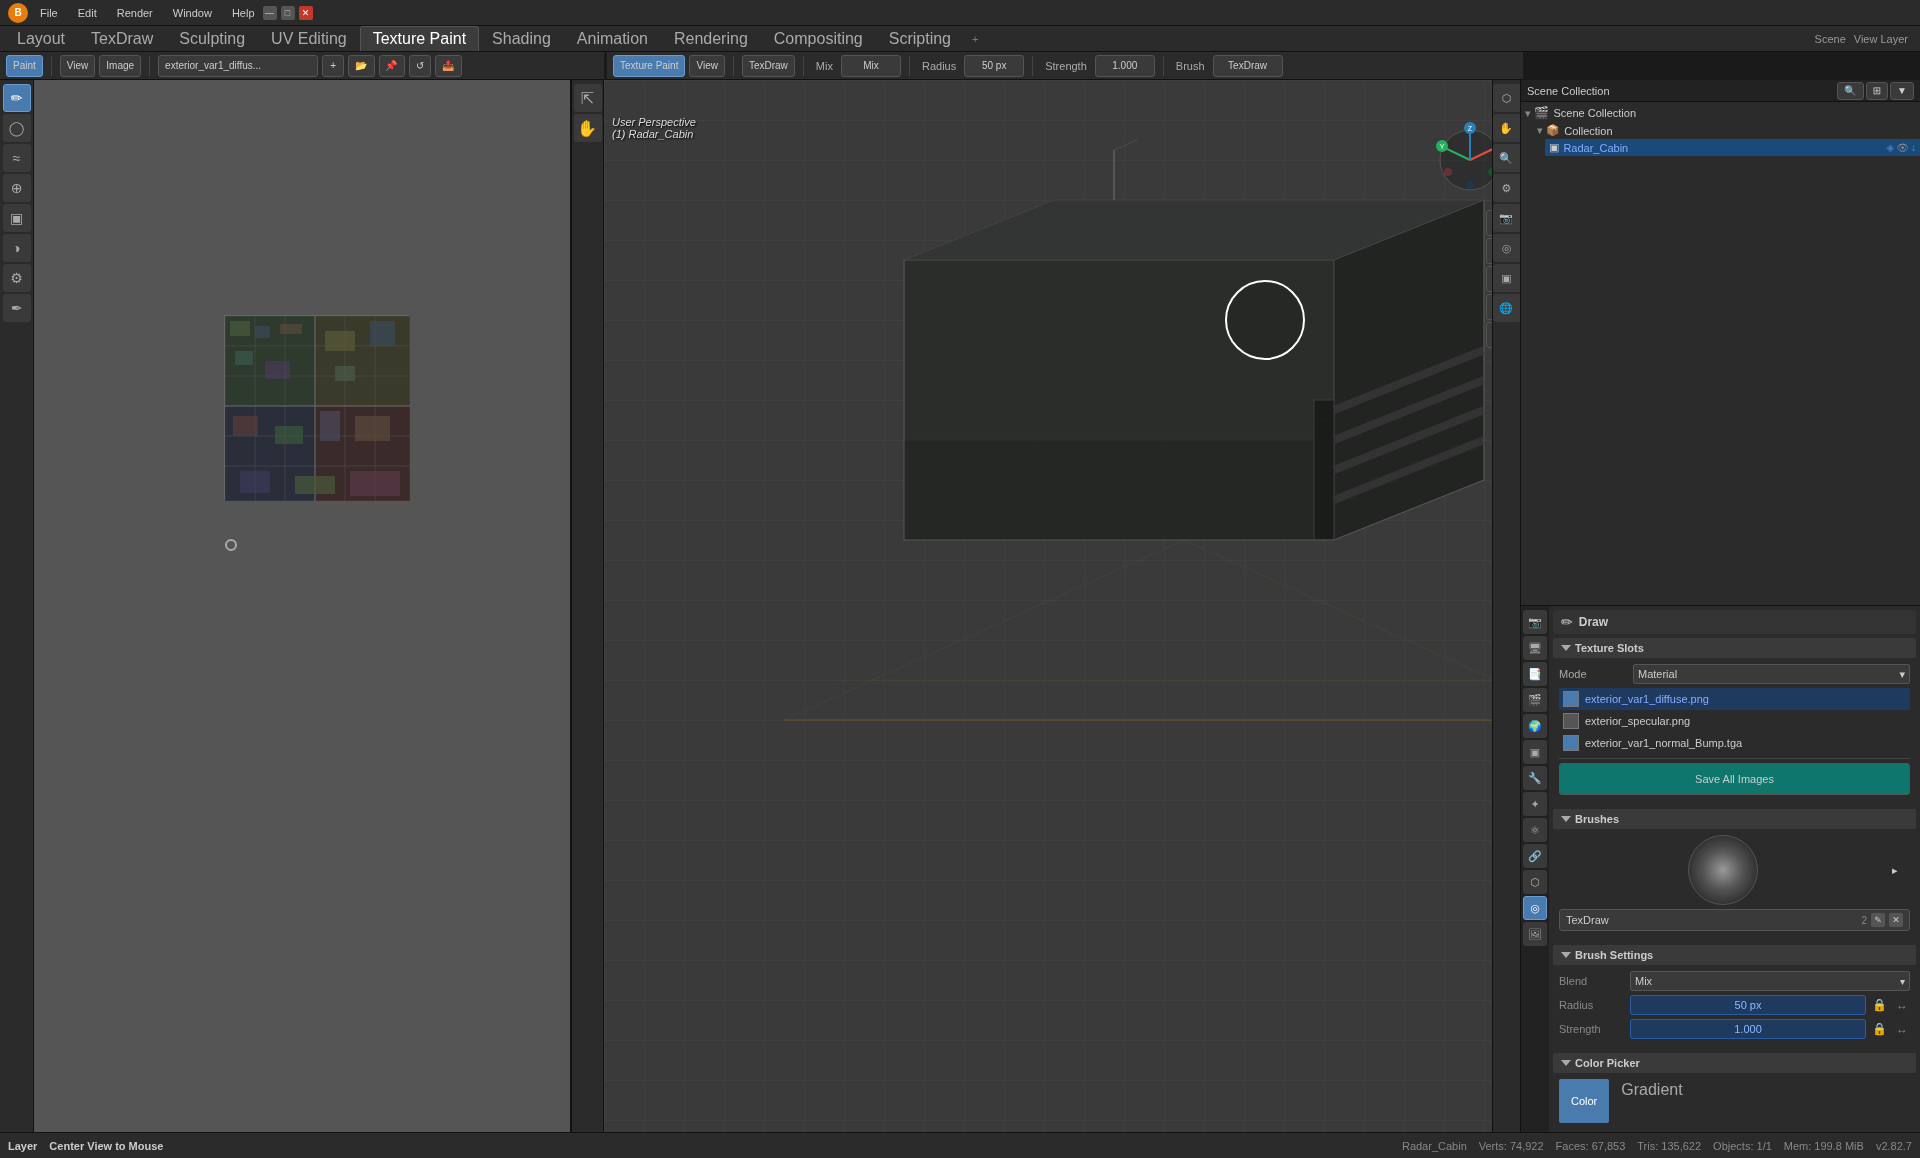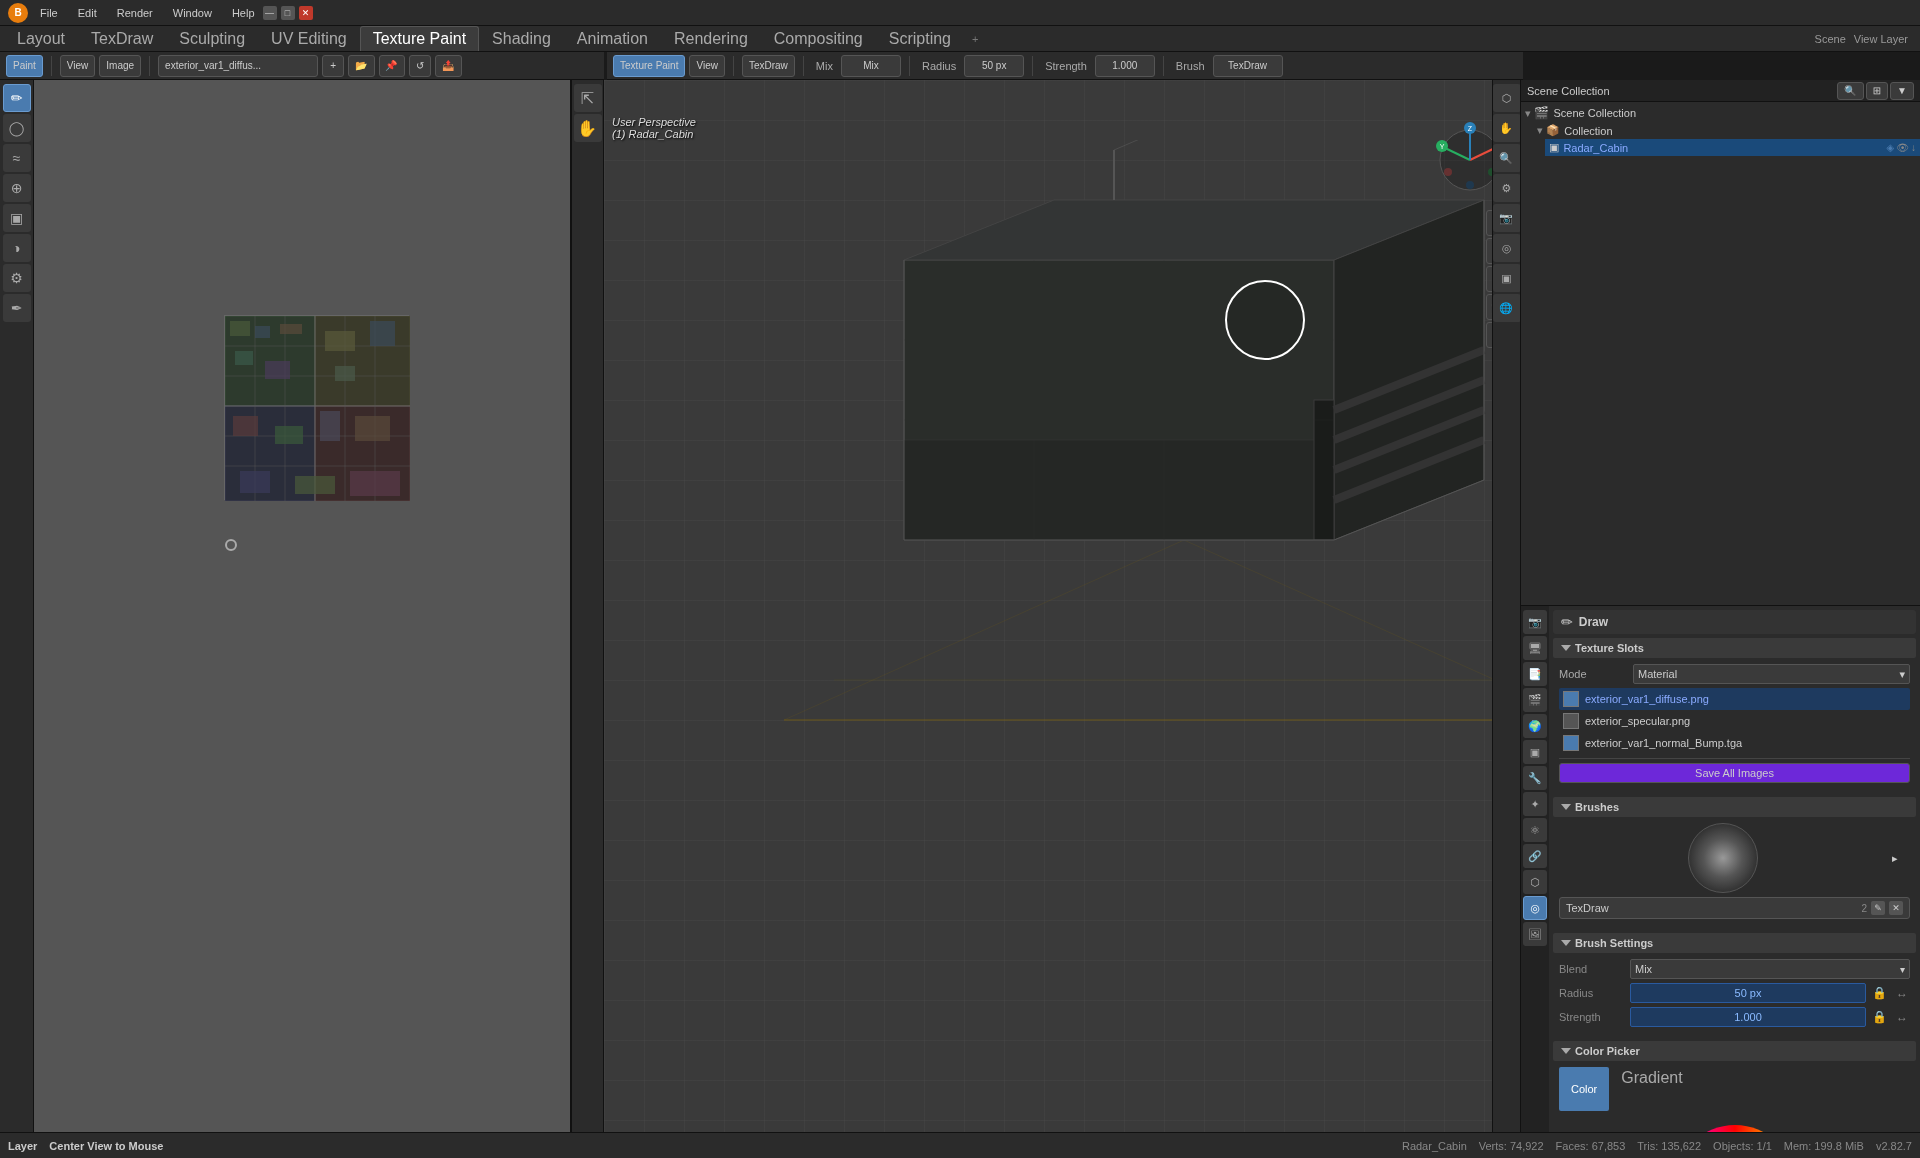--- a/index.html
+++ b/index.html
@@ -471,22 +471,22 @@
       background: #3a3a3a;
       border: 1px solid #555;
       border-radius: 2px;
       color: #ccc;
       font-size: 11px;
       padding: 0 4px;
     }
 
     .save-btn {
       width: 100%;
-      height: 20px;
-      background: #6d28d9;
+      height: 32px;
+      background: #0f766e;
       border: 1px solid #555;
       border-radius: 3px;
       color: #ccc;
       font-size: 11px;
       cursor: pointer;
       display: flex;
       align-items: center;
       justify-content: center;
       margin: 4px 0;
     }

